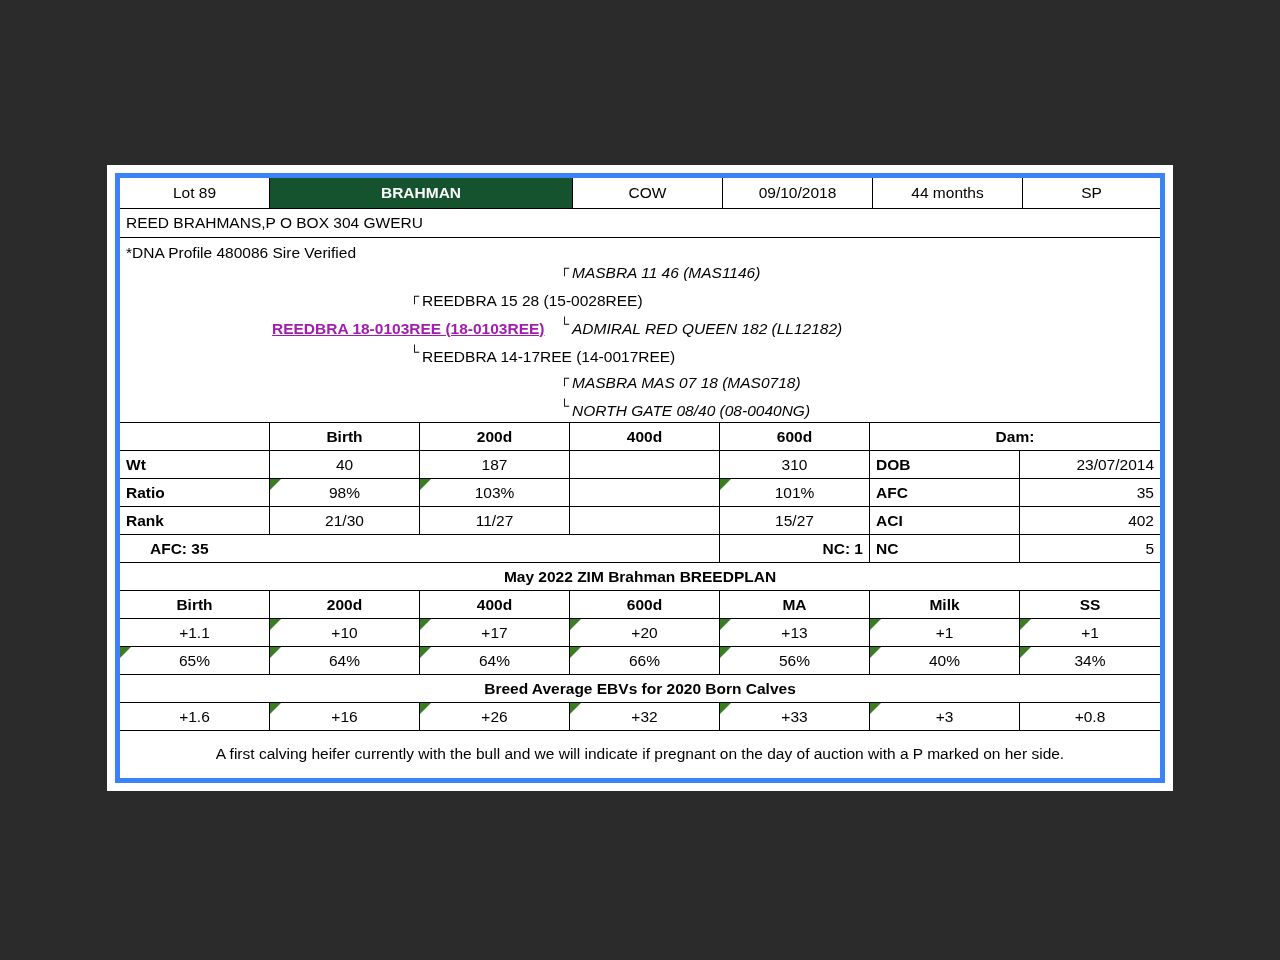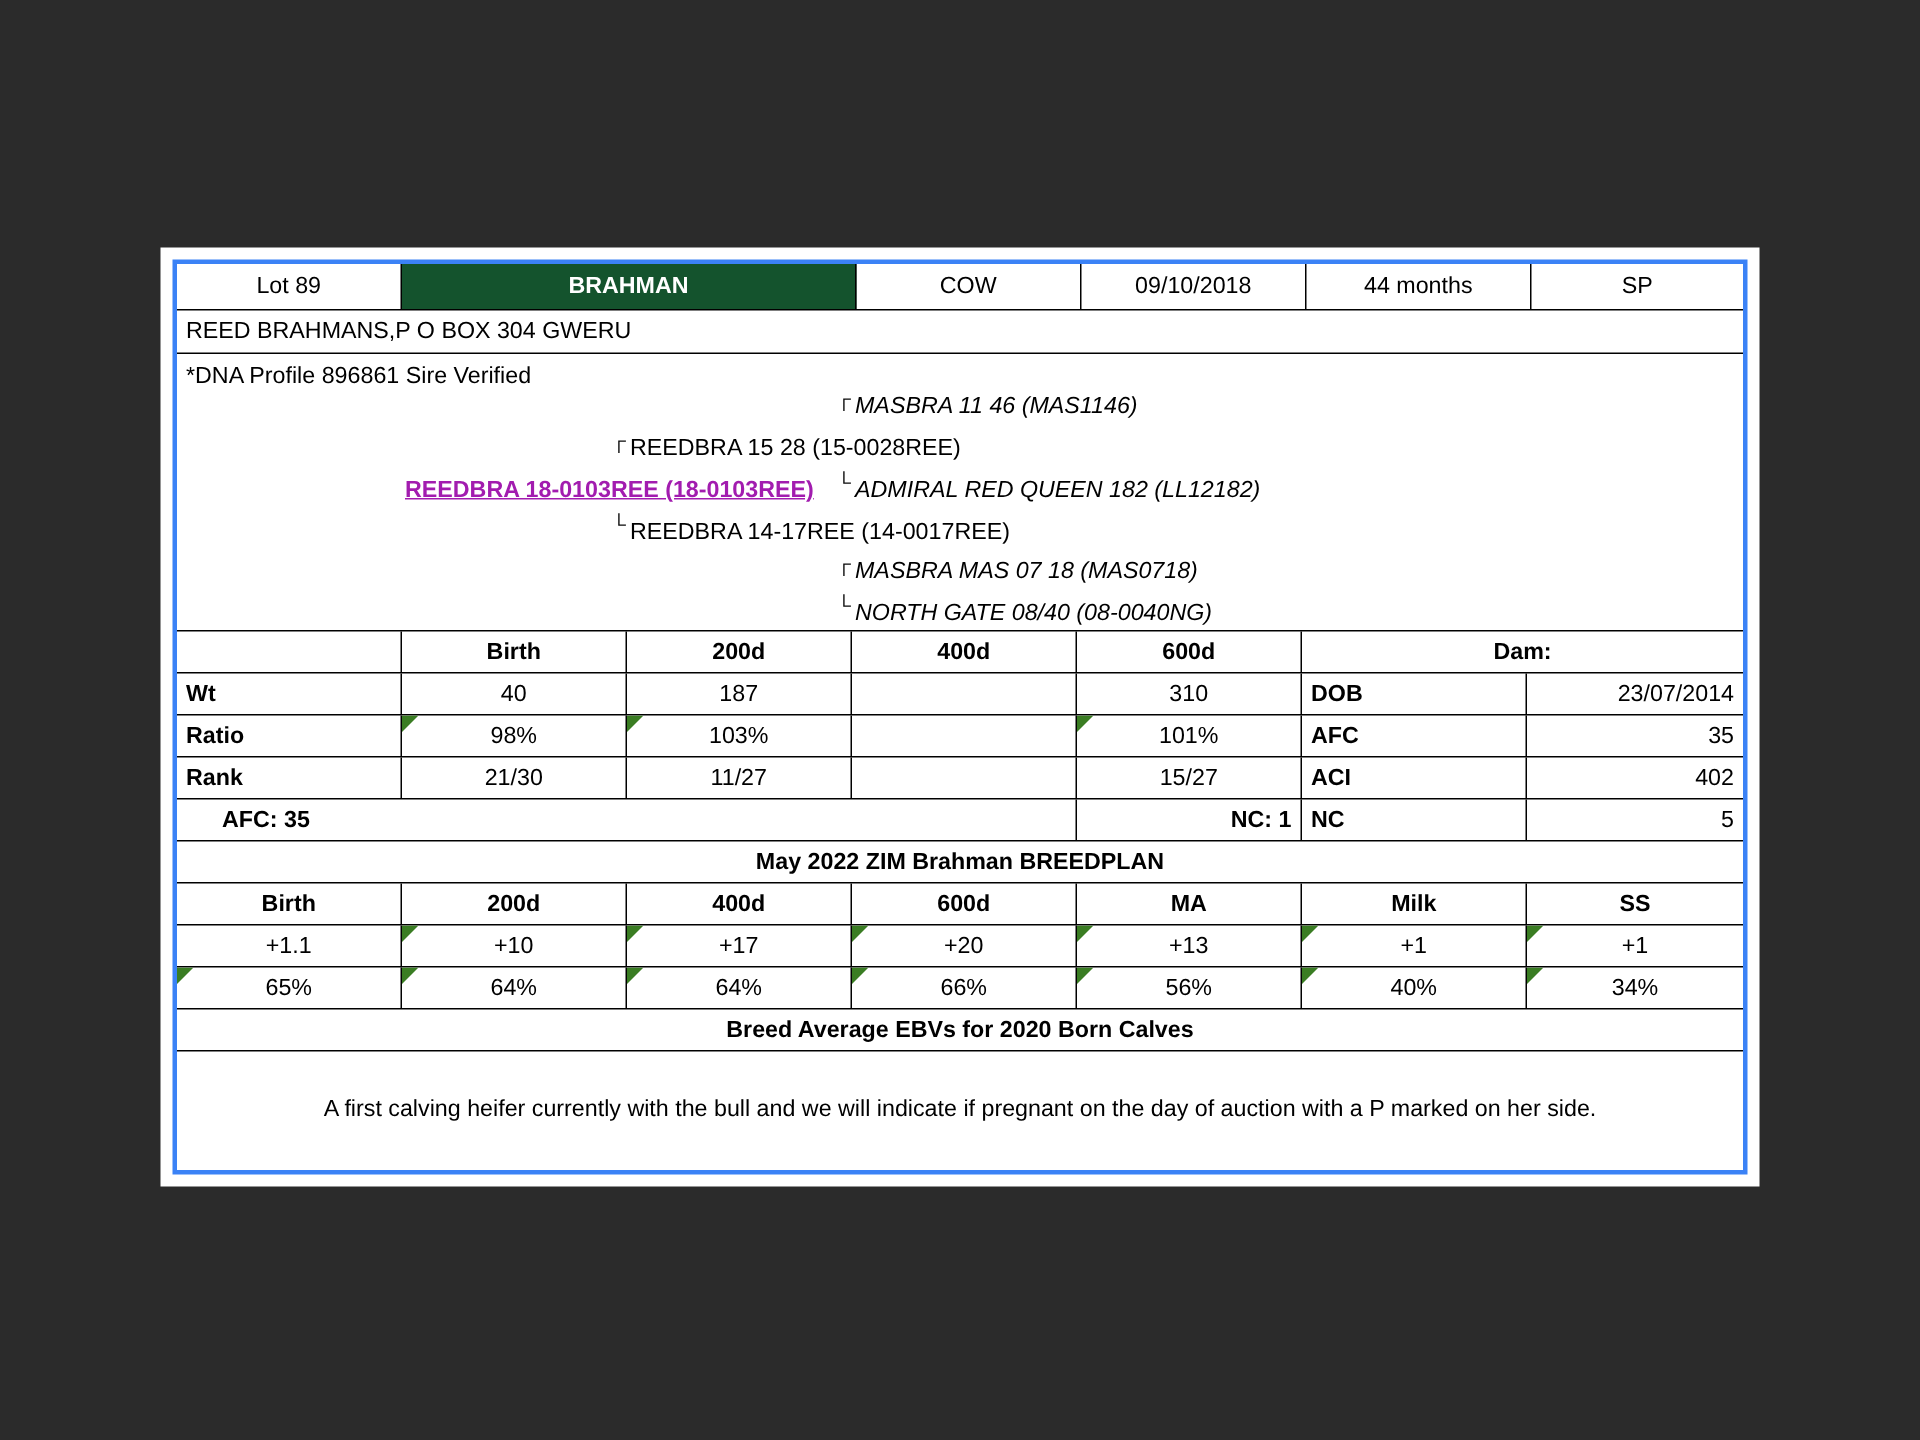--- a/index.html
+++ b/index.html
@@ -16,21 +16,21 @@
     top: 165px;
     width: 1066px;
     height: 626px;
     background: #ffffff;
     box-sizing: border-box;
     padding: 8px;
   }
   #sheet {
     width: 100%;
     height: 100%;
-    border: 3px solid #3b82f6;
+    border: 5px solid #3b82f6;
     box-sizing: border-box;
     display: flex;
     flex-direction: column;
     font-size: 15.5px;
     color: #000;
   }
   .row {
     display: flex;
     border-bottom: 1px solid #000;
   }
@@ -147,21 +147,21 @@
       <div class="cell h-dob">09/10/2018</div>
       <div class="cell h-age">44 months</div>
       <div class="cell h-sp">SP</div>
     </div>
 
     <div class="row vendor">
       <div class="cell c-left" style="width:100%">REED BRAHMANS,P O BOX 304 GWERU</div>
     </div>
 
     <div class="ped">
-      <span class="dna">*DNA Profile 896861 Sire Verified</span>
+      <span class="dna">*DNA Profile 480086 Sire Verified</span>
       <span class="animal">REEDBRA 18-0103REE (18-0103REE)</span>
       <span class="brk brk1">┌</span>
       <span class="sire">REEDBRA 15 28 (15-0028REE)</span>
       <span class="brk brk2">┌</span>
       <span class="ssire">MASBRA 11 46 (MAS1146)</span>
       <span class="brk brk3">└</span>
       <span class="sdam">ADMIRAL RED QUEEN 182 (LL12182)</span>
       <span class="brk brk4">└</span>
       <span class="dam">REEDBRA 14-17REE (14-0017REE)</span>
       <span class="brk brk5">┌</span>
@@ -247,17 +247,26 @@
       <div class="cell e4 flag">66%</div>
       <div class="cell e5 flag">56%</div>
       <div class="cell e6 flag">40%</div>
       <div class="cell e7 flag">34%</div>
     </div>
 
     <div class="row titlerow">
       <div class="cell bold" style="width:100%">Breed Average EBVs for 2020 Born Calves</div>
     </div>
 
+    <div class="row ebvrow">
+      <div class="cell e1">+1.6</div>
+      <div class="cell e2 flag">+16</div>
+      <div class="cell e3 flag">+26</div>
+      <div class="cell e4 flag">+32</div>
+      <div class="cell e5 flag">+33</div>
+      <div class="cell e6 flag">+3</div>
+      <div class="cell e7">+0.8</div>
+    </div>
 
     <div class="note">A first calving heifer currently with the bull and we will indicate if pregnant on the day of auction with a P marked on her side.</div>
 
   </div>
 </div>
 
 </body></html>

